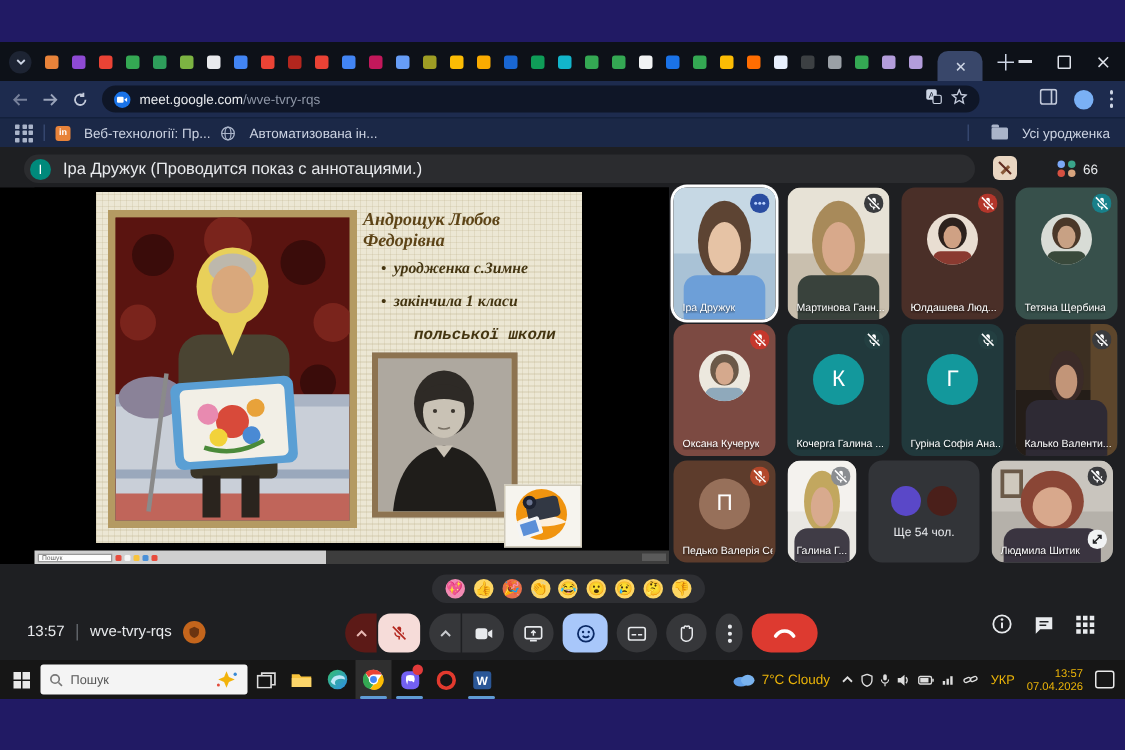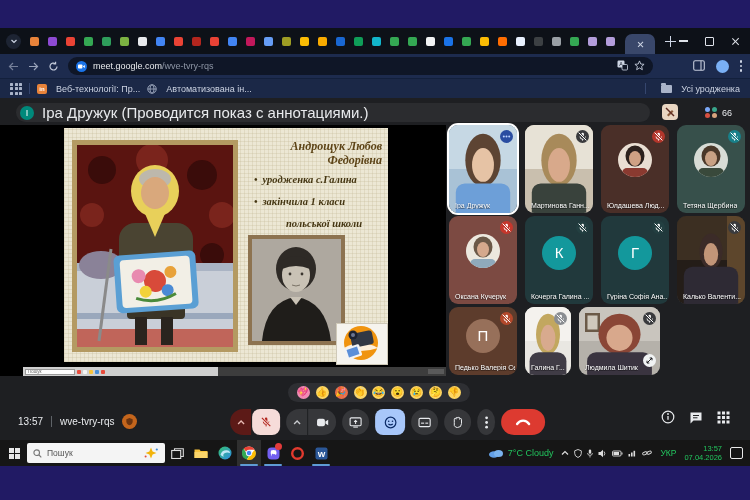--- a/index.html
+++ b/index.html
@@ -50,42 +50,42 @@
   .appsgrid{display:grid;grid-template-columns:repeat(3,3px);grid-gap:1.5px;}
   .appsgrid i{width:3px;height:3px;background:#aab4c9;border-radius:0.5px;}
   .folder-ic{width:11px;height:8px;background:#aab4c9;border-radius:1px;position:relative;}
   .folder-ic::before{content:"";position:absolute;top:-2px;left:0;width:5px;height:2px;background:#aab4c9;border-radius:1px 1px 0 0;}
   
   #meet{position:absolute;top:98px;left:0;width:750px;height:342px;background:#1e1f22;}
   #mheader{position:absolute;top:5px;left:16px;width:634px;height:19px;background:#2b2c2f;border-radius:10px;
            display:flex;align-items:center;gap:8px;padding:0 4px;box-sizing:border-box;}
   .mh-av{width:14px;height:14px;border-radius:50%;background:#00897b;color:#fff;font-size:9px;
          display:flex;align-items:center;justify-content:center;flex:0 0 auto;}
-  .mh-title{font-size:15px;color:#e8eaed;white-space:nowrap;overflow:hidden;}
+  .mh-title{font-size:11px;color:#e8eaed;white-space:nowrap;overflow:hidden;}
   #annot-off{position:absolute;top:6px;right:72px;width:16px;height:16px;border-radius:4px;background:#e9d6c2;
              display:flex;align-items:center;justify-content:center;}
   #people{position:absolute;top:6px;right:18px;height:17px;display:flex;align-items:center;gap:5px;}
   .pgrid{display:grid;grid-template-columns:repeat(2,5px);grid-gap:1.5px;}
   .pgrid i{width:5px;height:5px;border-radius:50%;}
   .pcount{font-size:9px;color:#e8eaed;}
   #stage{position:absolute;top:27px;left:0;width:446px;height:251px;background:#000;}
   #share{position:absolute;left:23px;top:0;width:423px;height:251px;background:#000;}
   #slide{position:absolute;left:41px;top:3px;width:324px;height:234px;background:#ece7d4;
          background-image:repeating-linear-gradient(0deg,rgba(190,178,140,.25) 0 1px,transparent 1px 4px),
                           repeating-linear-gradient(90deg,rgba(190,178,140,.25) 0 1px,transparent 1px 4px);}
   #photoL{position:absolute;left:8px;top:12px;width:166px;height:212px;box-sizing:border-box;
           border:5px solid #b49a62;background:#5a1410;box-shadow:inset 0 0 0 1px #7d6a3a;}
-  #slide-title{position:absolute;left:178px;top:12px;width:140px;text-align:right;
+  #slide-title{position:absolute;left:178px;top:12px;width:140px;text-align:left;
                font-family:"Liberation Serif",serif;font-style:italic;font-weight:bold;
                font-size:12px;color:#5d4417;line-height:1.15;}
   #bullets{position:absolute;left:190px;top:46px;width:130px;font-family:"Liberation Serif",serif;
            font-style:italic;font-weight:bold;font-size:10.5px;color:#443511;}
   #bullets .b{margin-bottom:11px;display:flex;gap:5px;}
   #bullets .dot{font-size:10px;}
-  #bullets .l2{padding-left:32px;}
+  #bullets .l2{padding-left:22px;font-family:Liberation Mono, monospace;}
   #bwphoto{position:absolute;left:184px;top:107px;width:97px;height:110px;box-sizing:border-box;
            border:4px solid #8d7350;background:#b6b1a8;box-shadow:inset 0 0 0 1.5px #c9b98c;}
   #camclip{position:absolute;left:272px;top:195px;width:50px;height:40px;background:#f6f4ee;
            border:1px solid #cfc9b8;}
   #minibar{position:absolute;left:0;bottom:0;width:423px;height:9px;
            background:linear-gradient(90deg,#cfcfcf 0 46%,#3d3d3d 46% 100%);
            display:flex;align-items:center;padding:0 2px;box-sizing:border-box;gap:2px;}
   .mb-search{width:50px;height:6px;background:#fdfdfd;border:0.5px solid #999;font-size:4.5px;color:#666;
              display:flex;align-items:center;padding-left:2px;box-sizing:border-box;overflow:hidden;}
   .mb-dot{width:4px;height:4px;border-radius:1px;flex:0 0 auto;}
@@ -132,21 +132,21 @@
   .startgrid{display:grid;grid-template-columns:5px 5px;grid-gap:1px;margin:0 7px 0 4px;}
   .startgrid i{width:5px;height:5px;background:#e8e8e8;}
   #tsearch{width:138px;height:20px;background:#f4f4f4;border-radius:2px;display:flex;align-items:center;
            padding:0 6px;box-sizing:border-box;gap:5px;font-size:8.5px;color:#555;}
   .sparkle{margin-left:auto;display:flex;align-items:center;gap:1px;}
   .tapp{width:24px;height:26px;display:flex;align-items:center;justify-content:center;position:relative;}
   .tapp.hl{background:#2f2f2f;}
   .tapp .underline{position:absolute;bottom:0;left:3px;right:3px;height:2px;background:#5f9bd5;border-radius:1px;}
   .tapp .nbadge{position:absolute;top:3px;right:3px;width:7px;height:7px;border-radius:50%;background:#e23b3b;
                 color:#fff;font-size:5px;display:flex;align-items:center;justify-content:center;}
-  #tb-right{margin-left:auto;display:flex;align-items:center;gap:8px;color:#22c55e;}
+  #tb-right{margin-left:auto;display:flex;align-items:center;gap:8px;color:#eab308;}
   .weather{display:flex;align-items:center;gap:4px;font-size:9px;white-space:nowrap;}
   .tray{display:flex;align-items:center;gap:5px;}
   .lang{font-size:8.5px;}
   .clock{font-size:7.5px;line-height:1.25;text-align:right;white-space:nowrap;}
   .notif{width:11px;height:10px;border:1.2px solid #e9e9e9;border-radius:2px;margin-right:2px;}
 </style>
 </head>
 <body>
 
 <div id="tabstrip">
@@ -340,21 +340,21 @@
               <circle cx="68" cy="146" r="6" fill="#f2d23a"></circle>
               <circle cx="90" cy="146" r="6" fill="#4a8ad4"></circle>
               <path d="M58 152 Q78 160 98 150" stroke="#4a8a3a" stroke-width="3" fill="none"></path>
             </g>
           </svg>
         </div>
         <div id="slide-title">Андрощук Любов Федорівна</div>
         <div id="bullets">
           <div class="b">
               <span class="dot">•</span>
-              <span>уродженка с.Галина</span>
+              <span>уродженка с.Зимне</span>
             </div>
           <div class="b">
               <span class="dot">•</span>
               <span>закінчила 1 класи</span>
             </div>
           <div class="l2">польської школи</div>
         </div>
         <div id="bwphoto">
           <svg width="89" height="102" viewBox="0 0 89 102" preserveAspectRatio="none">
             <rect width="89" height="102" fill="#b6b1a8"></rect>
@@ -570,20 +570,29 @@
           </svg>
           <span class="tname">Галина Г...</span>
           <span class="badge"><svg width="13" height="13" viewBox="0 0 13 13">
               <circle cx="6.5" cy="6.5" r="6.5" fill="#8a8d91"></circle>
               <rect x="5.3" y="2.8" width="2.6" height="4.6" rx="1.3" fill="#fff"></rect>
               <path d="M4 6.5 a2.7 2.7 0 0 0 5.4 0" fill="none" stroke="#fff" stroke-width="0.9"></path>
               <line x1="6.5" y1="9.2" x2="6.5" y2="10.6" stroke="#fff" stroke-width="0.9"></line>
               <line x1="2.6" y1="2.6" x2="10.4" y2="10.4" stroke="#8a8d91" stroke-width="2.2"></line>
               <line x1="2.6" y1="2.6" x2="10.4" y2="10.4" stroke="#fff" stroke-width="1"></line>
             </svg></span>
+        </div>
+        <div class="tile" style="width: 74px; height: 68px; background: rgb(50, 52, 56);">
+          <div class="ovf">
+            <div class="ovf-dots">
+              <span class="ovf-dot" style="background:#5a48c8"></span>
+              <span class="ovf-dot" style="background:#4a1f1a"></span>
+            </div>
+            <div class="ovf-label">Ще 54 чол.</div>
+          </div>
         </div>
         <div class="tile" style="width: 81px; height: 68px;">
           <svg class="scene" width="81" height="68" viewBox="0 0 81 68" preserveAspectRatio="none">
             <rect width="81" height="68" fill="#b5b1aa"></rect>
             <rect width="81" height="34" fill="#c9c5be"></rect>
             <rect x="6" y="6" width="15" height="19" fill="#6b5a48"></rect>
             <rect x="8.5" y="8.5" width="10" height="14" fill="#cfc9bd"></rect>
             <ellipse cx="40.5" cy="27.200000000000003" rx="21.060000000000002" ry="20.4" fill="#8a4636"></ellipse>
             <ellipse cx="40.5" cy="30.872000000000003" rx="13.057200000000002" ry="13.056" fill="#d8a88c"></ellipse>
             <rect x="8.100000000000001" y="45.152" width="64.8" height="68" rx="9" fill="#3a3440"></rect>

